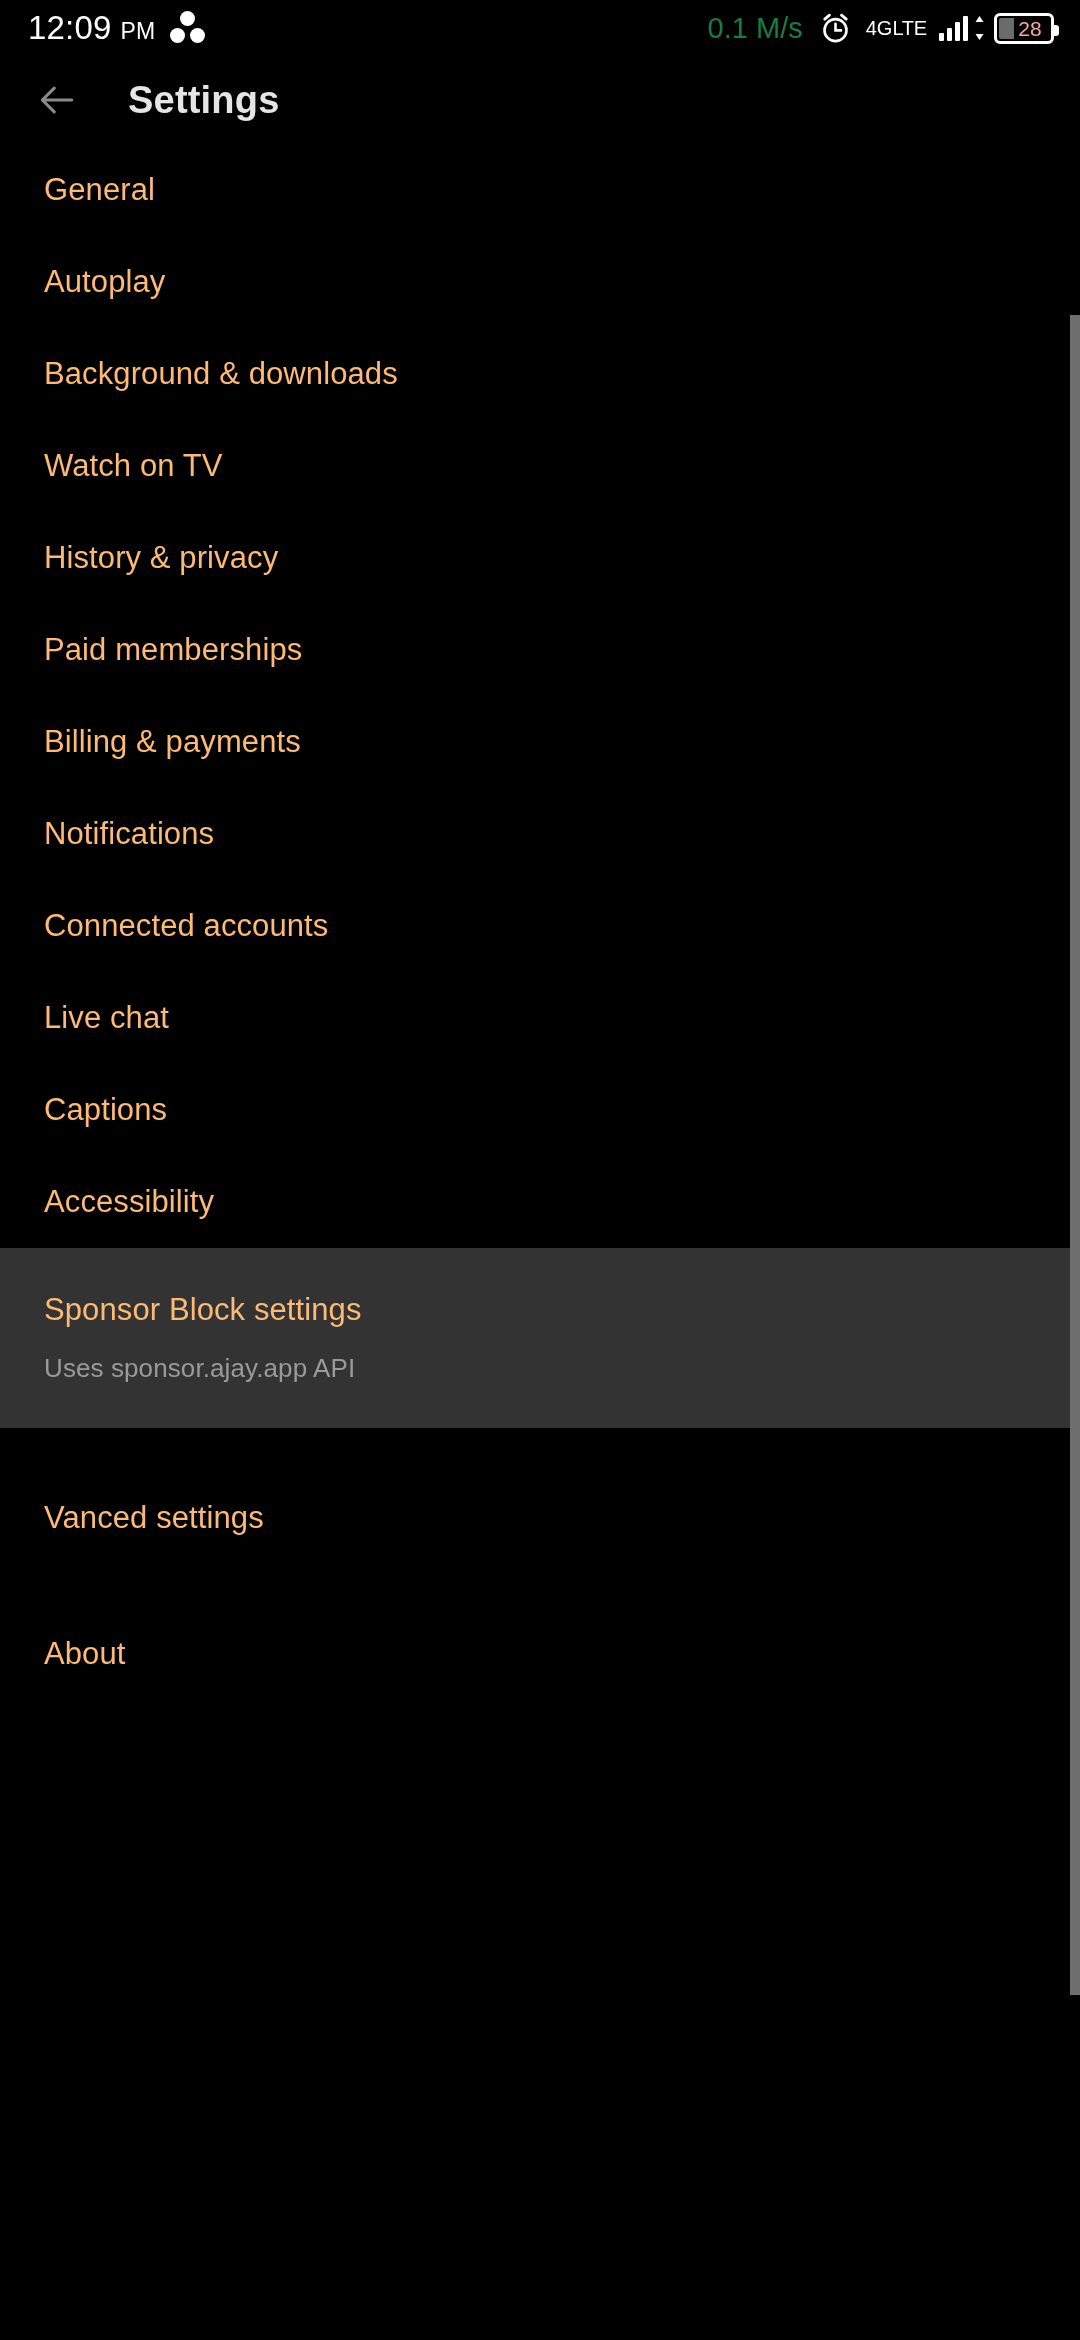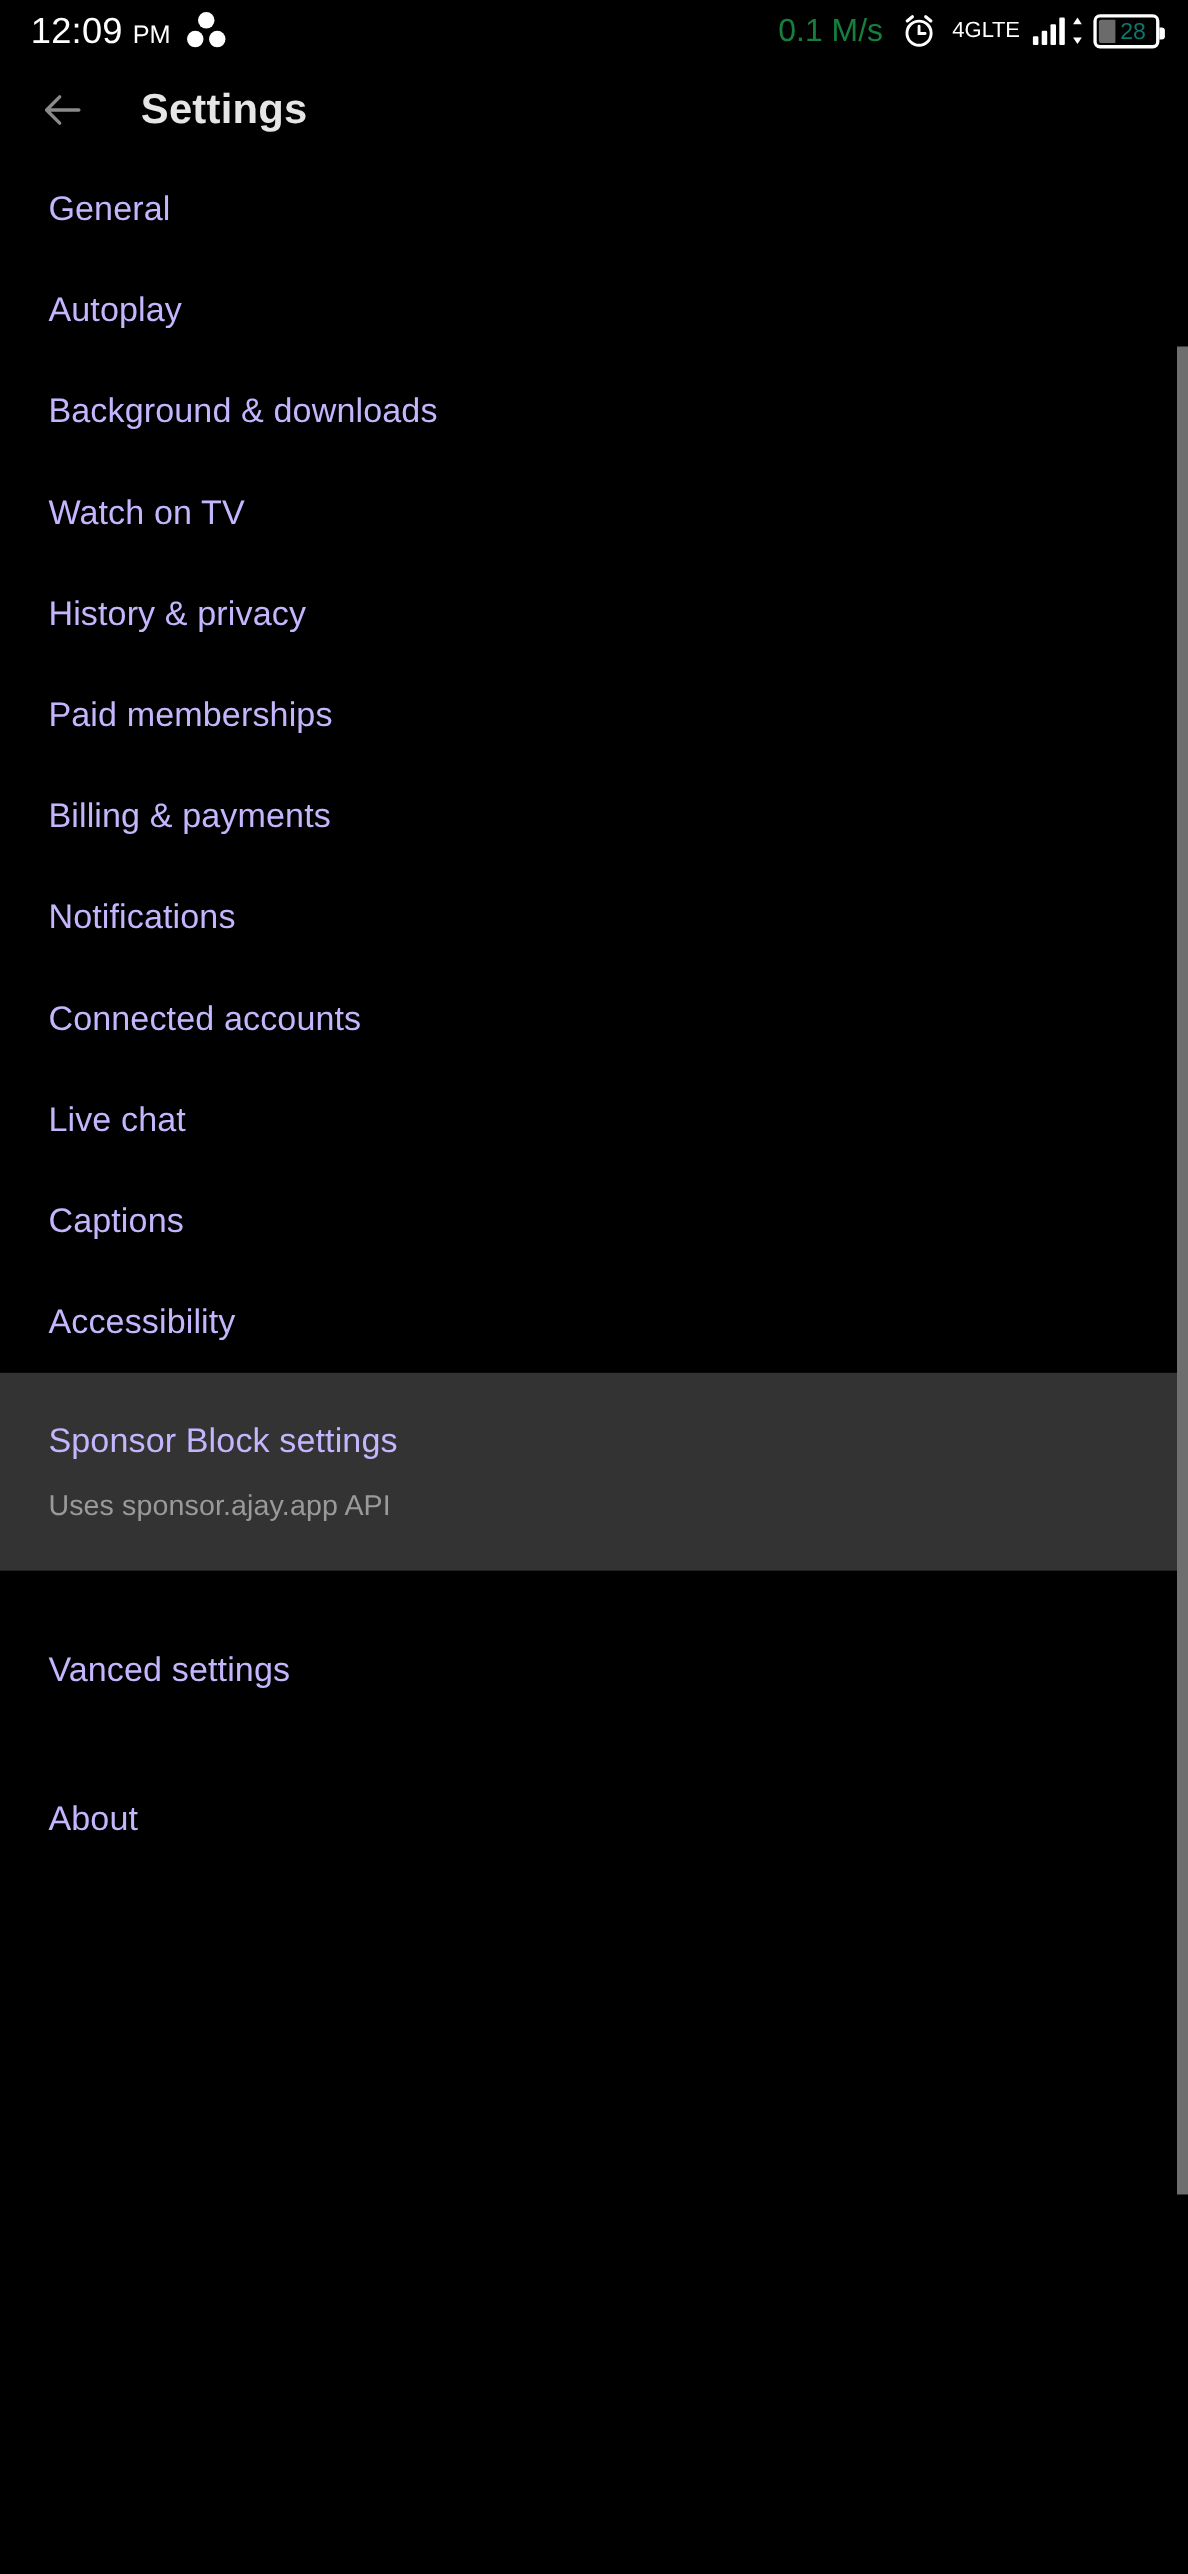--- a/index.html
+++ b/index.html
@@ -134,21 +134,21 @@
   .battery-fill {
     position: absolute;
     left: 2px; top: 2px; bottom: 2px;
     width: 15px;
     background: #6b6b6b;
     border-radius: 2px 0 0 2px;
   }
   .battery-text {
     position: relative;
     font-size: 21px;
-    color: #0f766e;
+    color: #fca5a5;
     line-height: 1;
     z-index: 2;
     margin-left: 12px;
   }
 
   
   .app-bar {
     position: absolute;
     top: 56px; left: 0;
     width: 1080px;
@@ -182,21 +182,21 @@
     height: 92px;
     display: flex;
     flex-direction: column;
     justify-content: center;
     padding-left: 44px;
     box-sizing: border-box;
     background: #000000;
   }
   .list-item .title {
     font-size: 31px;
-    color: #c4b5fd;
+    color: #fdba74;
     line-height: 1.15;
     letter-spacing: 0.1px;
   }
   .list-item.two-line {
     height: 180px;
     justify-content: center;
   }
   .list-item .subtitle {
     font-size: 26px;
     color: #9a9a9a;

